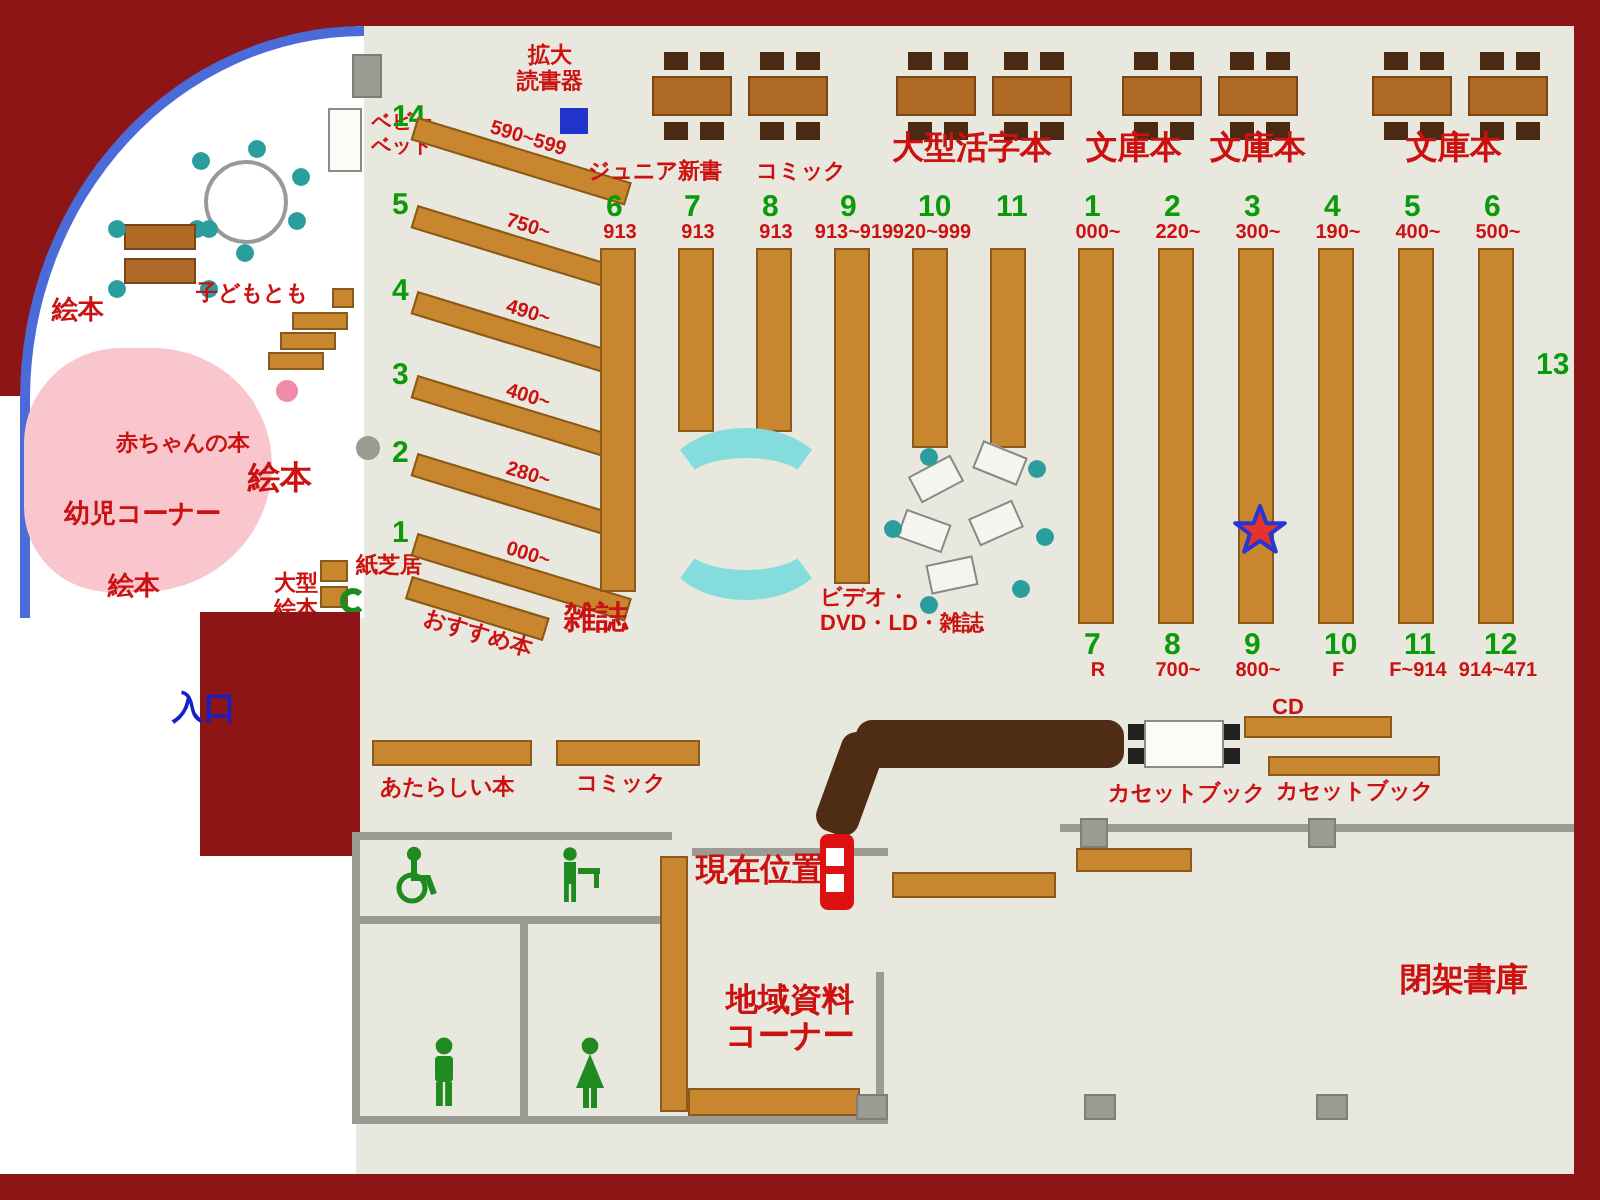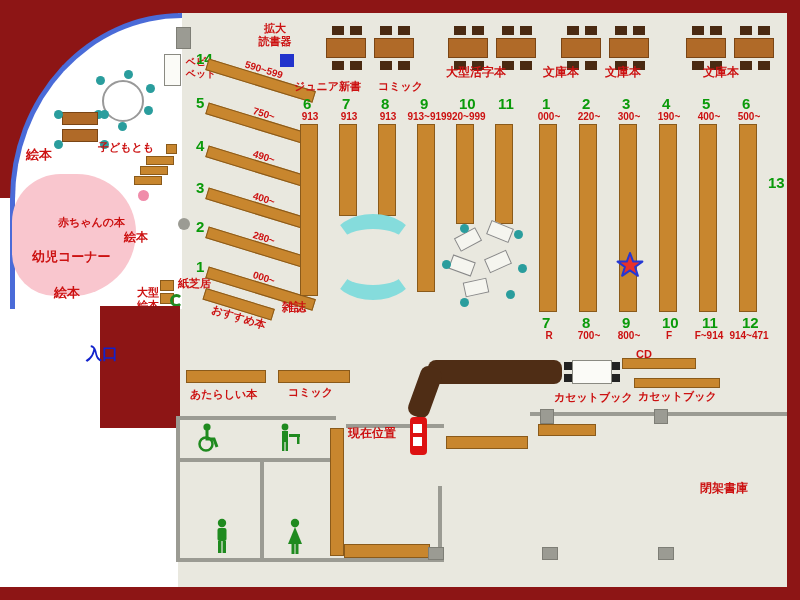--- a/index.html
+++ b/index.html
@@ -1,20 +1,20 @@
 <!DOCTYPE html>
 <html><head>
 <meta charset="utf-8">
 <style>
   html,body{margin:0;padding:0;background:#fff;}
   .map{position:relative;width:800px;height:600px;background:#fff;
        font-family:"Liberation Sans","DejaVu Sans",sans-serif;overflow:hidden;}
   .a{position:absolute;}
   .red{color:#cc1111;font-weight:bold;line-height:1.15;}
-  .f10{font-size:10px}.f11{font-size:11px}.f12{font-size:12px}.f13{font-size:13px}.f16{font-size:16px}
+  .f10{font-size:10px}.f11{font-size:11px}.f12{font-size:16px}.f13{font-size:13px}.f16{font-size:16px}
   .num{color:#0a9a0a;font-weight:bold;font-size:15px;}
   .rng{color:#cc1111;font-size:10px;text-align:center;font-weight:bold;}
   .bar{background:#c8862e;border:1px solid #8a5a1a;box-sizing:border-box;}
   .wall{background:#9b9b93;}
   .pill{background:#9b9b93;border:1px solid #7e7e76;box-sizing:border-box;}
   .dot{background:#2a9d9d;border-radius:50%;width:9px;height:9px;}
   .chair{background:#4a2a12;width:12px;height:9px;}
   .tbl{background:#b06a28;border:1px solid #7a4515;box-sizing:border-box;}
   .ctr{background:#4f2d15;border-radius:8px;}
   .wbox{background:#fbfbf7;border:1px solid #8a8a82;box-sizing:border-box;}
@@ -252,20 +252,24 @@
   <div class="a rack" style="left:488px;top:224px;transform:rotate(22deg)"></div>
   <div class="a rack" style="left:450px;top:258px;transform:rotate(20deg)"></div>
   <div class="a rack" style="left:486px;top:254px;transform:rotate(-24deg)"></div>
   <div class="a rack" style="left:464px;top:280px;transform:rotate(-12deg)"></div>
   <div class="a dot" style="left:460px;top:224px"></div>
   <div class="a dot" style="left:514px;top:230px"></div>
   <div class="a dot" style="left:442px;top:260px"></div>
   <div class="a dot" style="left:518px;top:264px"></div>
   <div class="a dot" style="left:460px;top:298px"></div>
   <div class="a dot" style="left:506px;top:290px"></div>
+  <div class="a red f11" style="left:410px;top:293px;width:100px">
+    <div>ビデオ・</div>
+    <div>DVD・LD・雑誌</div>
+  </div>
 
   <div class="a ctr" style="left:428px;top:360px;width:134px;height:24px"></div>
   <div class="a ctr" style="left:414px;top:366px;width:22px;height:52px;transform:rotate(20deg)"></div>
 
   <div class="a wbox" style="left:572px;top:360px;width:40px;height:24px"></div>
   <div class="a" style="left:564px;top:362px;width:8px;height:8px;background:#222"></div>
   <div class="a" style="left:564px;top:374px;width:8px;height:8px;background:#222"></div>
   <div class="a" style="left:612px;top:362px;width:8px;height:8px;background:#222"></div>
   <div class="a" style="left:612px;top:374px;width:8px;height:8px;background:#222"></div>
   <div class="a red f11" style="left:554px;top:391px">カセットブック</div>
@@ -283,20 +287,24 @@
 
   <div class="a wall" style="left:176px;top:416px;width:4px;height:146px"></div>
   <div class="a wall" style="left:176px;top:558px;width:268px;height:4px"></div>
   <div class="a wall" style="left:176px;top:416px;width:160px;height:4px"></div>
   <div class="a wall" style="left:176px;top:458px;width:160px;height:4px"></div>
   <div class="a wall" style="left:260px;top:458px;width:4px;height:102px"></div>
   <div class="a wall" style="left:438px;top:486px;width:4px;height:74px"></div>
   <div class="a wall" style="left:346px;top:424px;width:98px;height:4px"></div>
   <div class="a bar" style="left:330px;top:428px;width:14px;height:128px"></div>
   <div class="a bar" style="left:344px;top:544px;width:86px;height:14px"></div>
+  <div class="a red f12 ctext" style="left:352px;top:492px;width:86px">
+    <div>地域資料</div>
+    <div>コーナー</div>
+  </div>
 
   <div class="a bar" style="left:186px;top:370px;width:80px;height:13px"></div>
   <div class="a red f11" style="left:190px;top:388px">あたらしい本</div>
   <div class="a bar" style="left:278px;top:370px;width:72px;height:13px"></div>
   <div class="a red f11" style="left:288px;top:386px">コミック</div>
 
   <div class="a red f12" style="left:348px;top:427px">現在位置</div>
   <div class="a" style="left:410px;top:417px;width:17px;height:38px;background:#dd1111;border-radius:4px">
     <div class="a" style="left:3px;top:7px;width:9px;height:9px;background:#fff"></div>
     <div class="a" style="left:3px;top:20px;width:9px;height:9px;background:#fff"></div>

